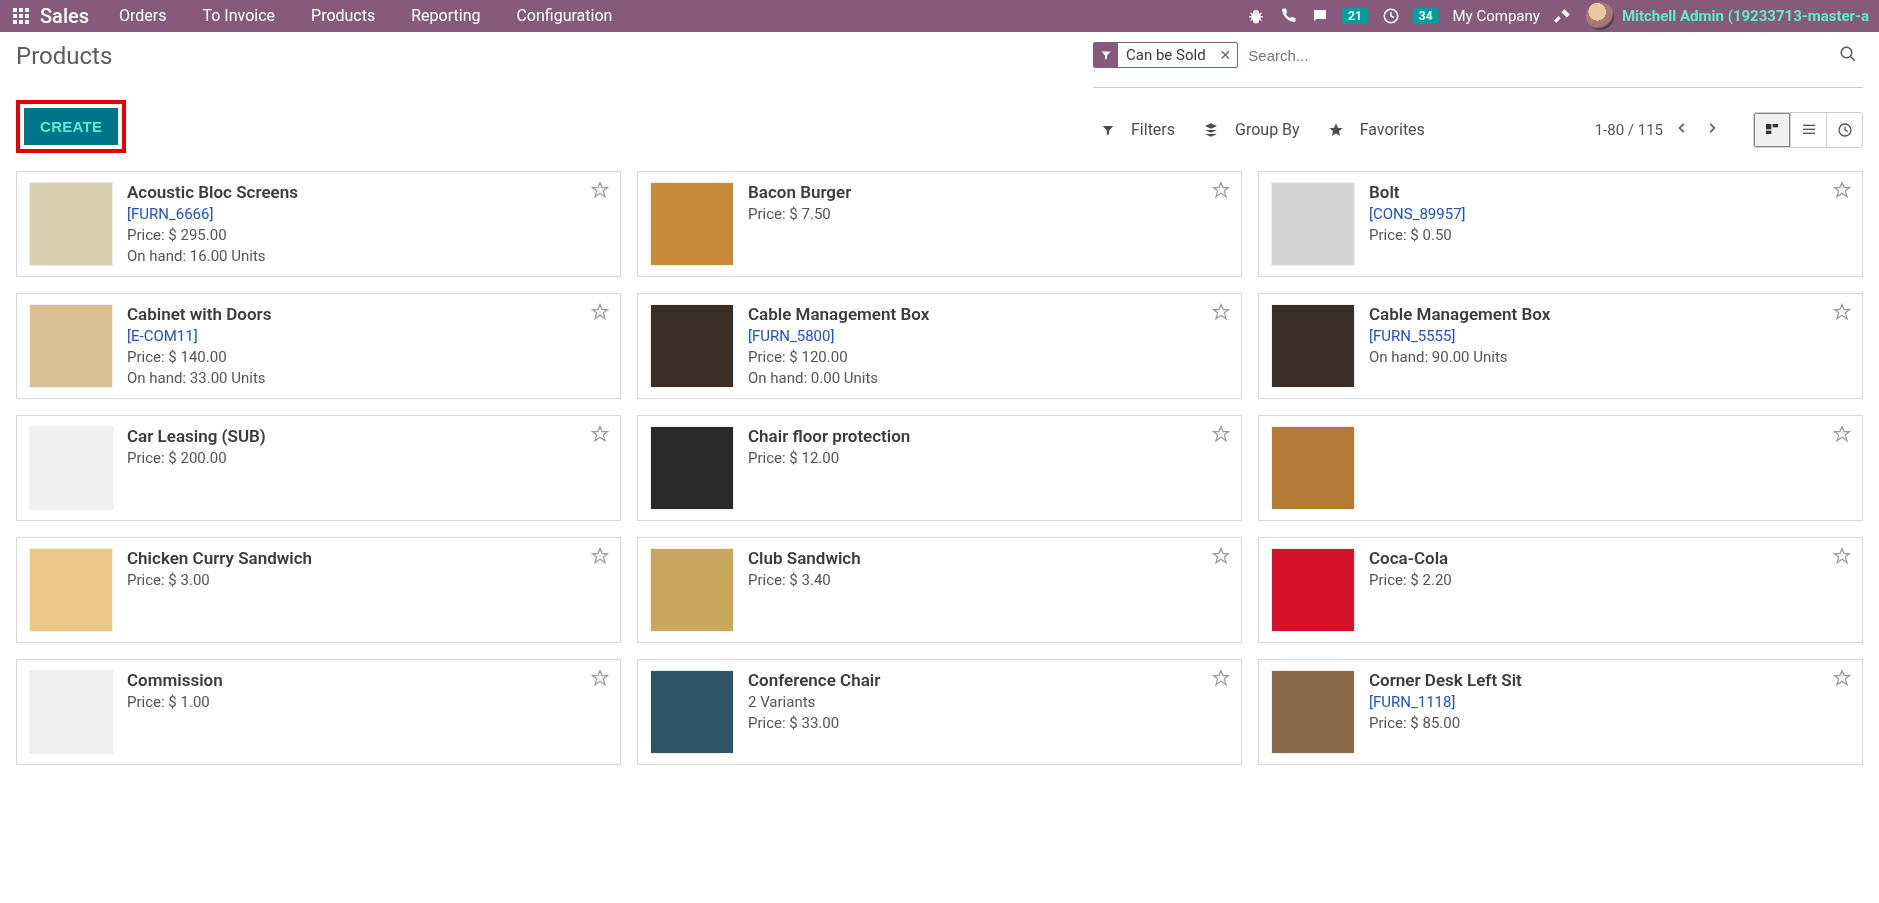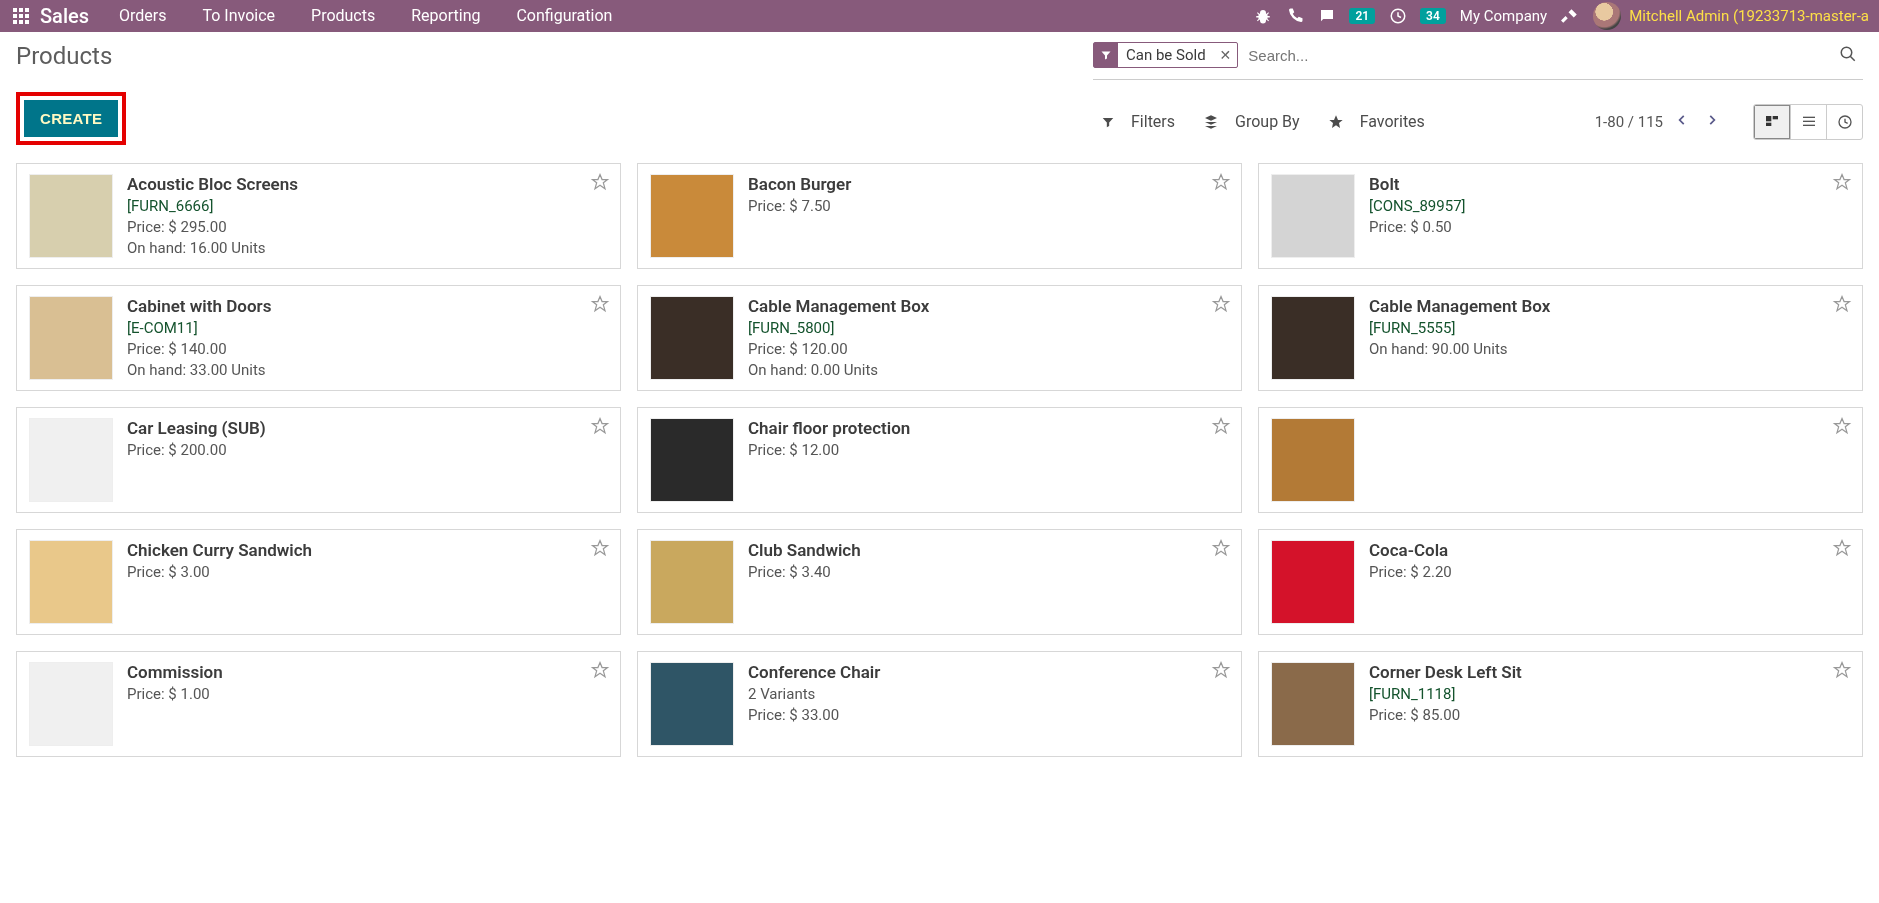--- a/index.html
+++ b/index.html
@@ -9,53 +9,53 @@
   .apps-icon { width: 30px; display: flex; align-items:center; justify-content:center; }
   .apps-icon svg { fill:#fff; }
   .brand { font-size: 20px; font-weight: 500; padding: 0 14px 0 4px; }
   .nav-links { display: flex; gap: 4px; }
   .nav-links a { color: #fff; text-decoration: none; padding: 0 16px; font-size: 16px; line-height: 44px; display:inline-block;}
   .top-right { margin-left: auto; display: flex; align-items: center; gap: 14px; padding-right:4px;}
   .systray-item { display:flex; align-items:center; color:#fff; height:44px; cursor:pointer;}
   .systray-item svg { fill:#fff; }
   .badge { background:#00a09d; color:#fff; font-size:12px; padding:1px 6px; border-radius:3px; margin-left:13px; font-weight:600;}
   .avatar { width:28px; height:28px; border-radius:50%; background: radial-gradient(circle at 40% 35%, #e8c9a0 35%, #a77 36% 60%, #444 70%); display:inline-block;}
-  .username { color:#fde047; font-size:15px; }
+  .username { color:#5eead4; font-size:15px;font-weight:bold; }
   
   .control-panel { padding: 10px 16px 0 16px; display:flex; flex-direction:column; }
   .cp-top { display:flex; align-items:flex-start; }
   .breadcrumb-title { font-size: 24px; color:#5d5d5d; flex:0 0 auto; }
-  .search-wrap { margin-left:auto; display:flex; align-items:center; border-bottom:1px solid #ccc; flex:1; max-width:770px; padding-bottom:11px;}
+  .search-wrap { margin-left:auto; display:flex; align-items:center; border-bottom:1px solid #ccc; flex:1; max-width:770px; padding-bottom:19px;}
   .facet { display:inline-flex; align-items:stretch; border:1px solid #875a7b; border-radius:2px; margin-right:8px; height:26px; }
   .facet-icon { background:#875a7b; display:flex;align-items:center;justify-content:center; width:24px;}
   .facet-icon svg{fill:#fff;}
   .facet-label { padding:0 8px; display:flex; align-items:center; font-size:15px; color:#3a3a3a;}
   .facet-remove { padding:0 6px; cursor:pointer; color:#666; display:flex;align-items:center;}
   .search-input { border:none; outline:none; font-size:15px; flex:1; padding:4px 2px; color:#555;}
   .search-glass { color:#555; padding:0 6px; }
   .cp-bottom { display:flex; align-items:center; margin-top:18px; }
   .create-btn-wrap { border:4px solid #e40000; padding:4px; display:inline-block; margin-top:-6px;}
-  .create-btn { background:#00758a; color:#fef9c3; border:none; padding:10px 16px; font-size:15px; font-weight:600; cursor:pointer; letter-spacing:0.3px;}
+  .create-btn { background:#00758a; color:#5eead4; border:none; padding:10px 16px; font-size:15px; font-weight:600; cursor:pointer; letter-spacing:0.3px;}
   .search-tools { margin-left:auto; display:flex; gap:28px; align-items:center; flex:1; max-width:770px; padding-left:8px;}
   .tool-btn { display:flex; align-items:center; gap:16px; color:#4c4c4c; cursor:pointer; font-size:16px;}
   .tool-btn svg{fill:#4c4c4c;}
   .pager-views { margin-left:auto; display:flex; align-items:center; gap:10px;}
   .pager { display:flex; align-items:center; gap:8px; font-size:15px; color:#555;}
   .pager-arrow { cursor:pointer; padding:4px;}
   .view-switch { display:flex; border:1px solid #ccc; border-radius:3px; overflow:hidden; margin-left:20px;}
   .view-btn { width:36px; height:34px; display:flex; align-items:center; justify-content:center; border-left:1px solid #ccc; cursor:pointer;}
   .view-btn:first-child{border-left:none;}
   .view-btn.active { background:#f0f0f0; box-shadow:inset 0 0 0 1px #888;}
   
   .kanban { display:grid; grid-template-columns: repeat(3, 1fr); gap:16px; padding:18px 16px;}
   .card { border:1px solid #d7d7d7; display:flex; padding:10px 12px; position:relative; background:#fff;}
   .card-img { width:84px; height:84px; background:#f3f3f3; flex-shrink:0; border:1px solid #eee; display:flex;align-items:center;justify-content:center; overflow:hidden;}
   .card-body { padding-left:14px; display:flex; flex-direction:column; gap:3px; flex:1;}
   .card-title { font-weight:600; font-size:17px; color:#3c3c3c;}
-  .card-sku { font-size:15px; color:#14532d;}
+  .card-sku { font-size:15px; color:#1d4ed8;}
   .card-line { font-size:15px; color:#555;}
   .star { position:absolute; top:8px; right:10px; cursor:pointer; color:#aaa;}
   .star svg{ fill:none; stroke:#999; stroke-width:1.5;}
   
   .thumb { width:100%; height:100%; }
 </style>
 </head>
 <body>
 
 <div class="topnav">

